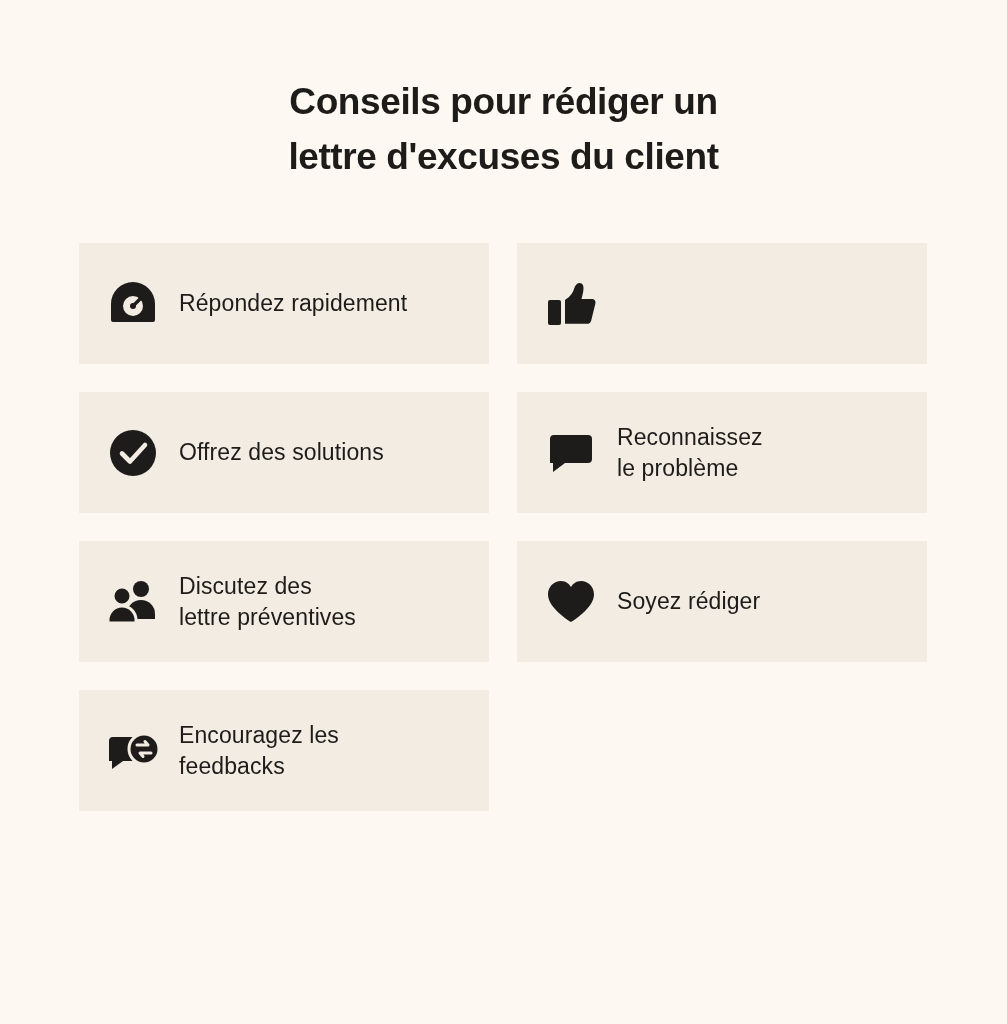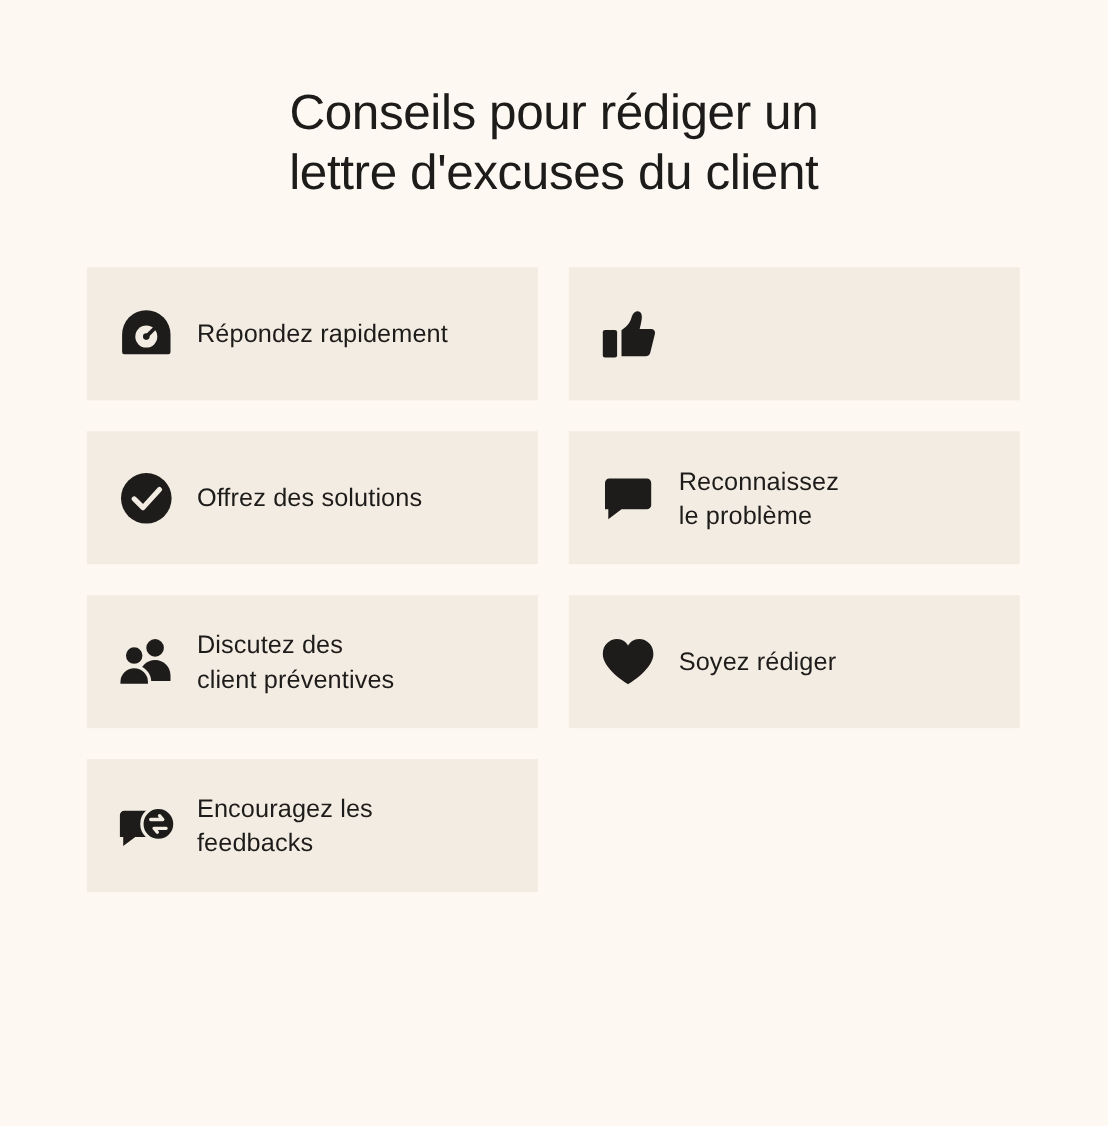--- a/index.html
+++ b/index.html
@@ -21,23 +21,23 @@
     height: 1024px;
     box-sizing: border-box;
   }
 
   .title {
     position: absolute;
     top: 74px;
     left: 0;
     right: 0;
     text-align: center;
-    font-size: 45px;
+    font-size: 37px;
     line-height: 55px;
-    font-weight: 400;
+    font-weight: 700;
     letter-spacing: -0.4px;
     color: #1d1c1a;
     white-space: pre-line;
   }
 
   .grid {
     position: absolute;
     top: 243px;
     left: 79px;
     width: 710px;
@@ -135,21 +135,21 @@
     <div class="card">
       <span class="icon">
         <svg width="56" height="56" viewBox="0 0 56 56">
           <circle cx="36" cy="15" r="8" fill="#1d1c1a"></circle>
           <path d="M22 40 a14 14 0 0 1 28 0 v5 H22 z" fill="#1d1c1a"></path>
           <circle cx="17" cy="22" r="9" fill="#1d1c1a" stroke="#f3ece2" stroke-width="3"></circle>
           <path d="M3 46 a14 14 0 0 1 28 0 v3 H3 z" fill="#1d1c1a" stroke="#f3ece2" stroke-width="3"></path>
         </svg>
       </span>
       <span class="label">Discutez des
-client préventives</span>
+lettre préventives</span>
     </div>
 
     <div class="card">
       <span class="icon">
         <svg width="56" height="56" viewBox="0 0 56 56">
           <path d="M28 48 C28 48 5 34.5 5 20.5 C5 12.5 11 7 18 7 C23 7 26.3 10 28 13 C29.7 10 33 7 38 7 C45 7 51 12.5 51 20.5 C51 34.5 28 48 28 48 z" fill="#1d1c1a"></path>
         </svg>
       </span>
       <span class="label">Soyez rédiger</span>
     </div>

